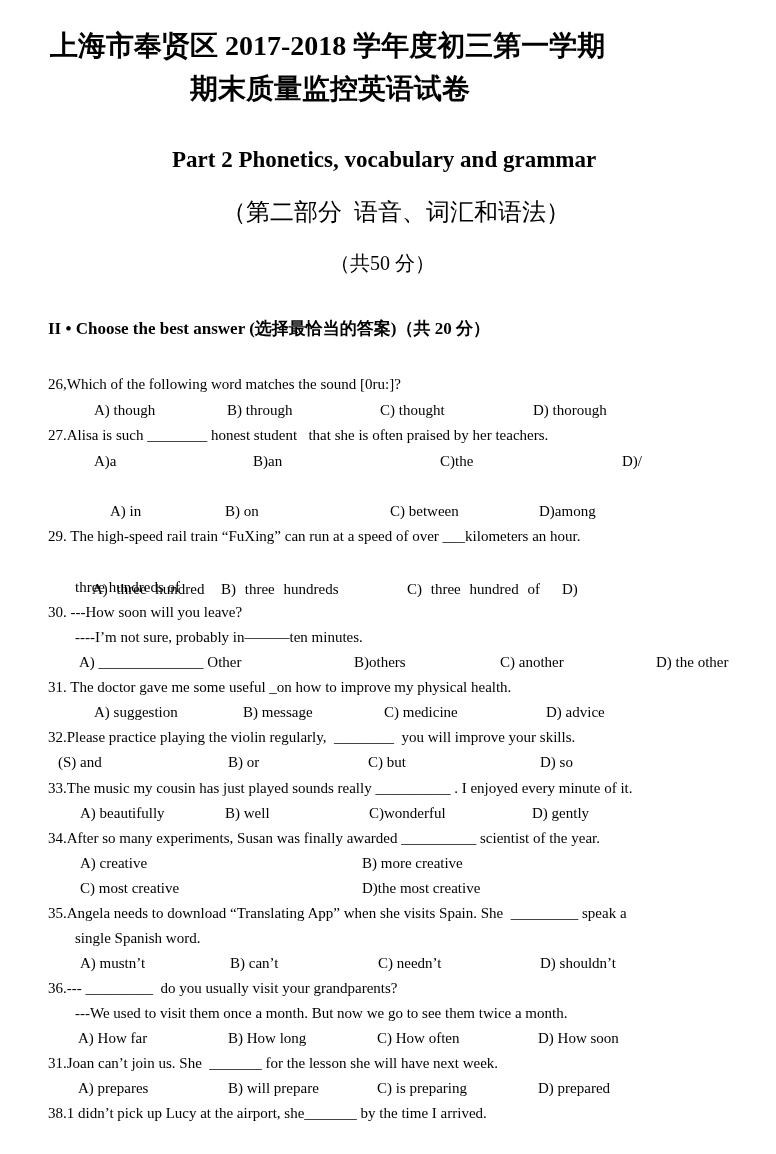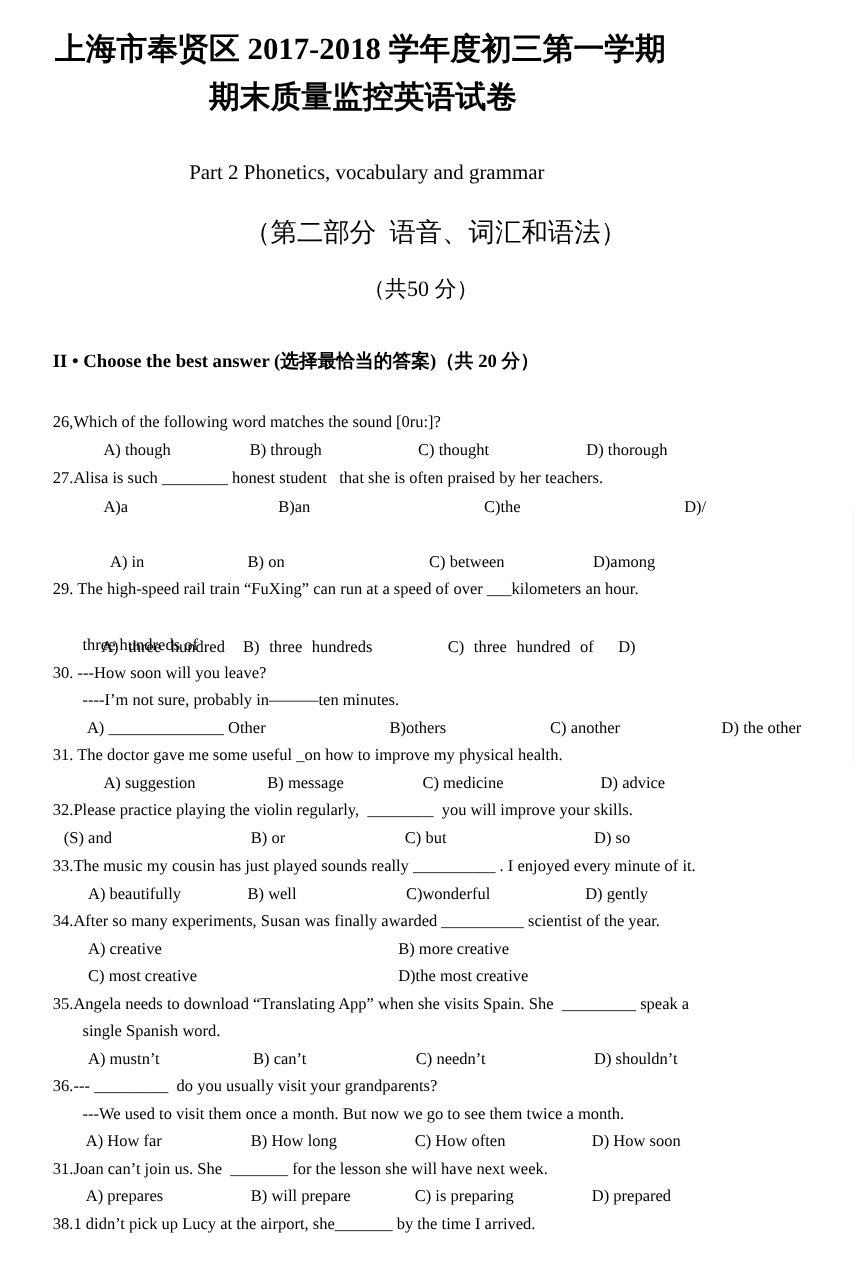--- a/index.html
+++ b/index.html
@@ -14,21 +14,21 @@
     overflow: hidden;
   }
   .t {
     position: absolute;
     white-space: pre;
     font-size: 15px;
     line-height: 1.25;
     color: #000000;
   }
   .title { font-size: 28px; font-weight: bold; }
-  .part  { font-size: 19px; font-weight: normal; }
+  .part  { font-size: 23px; font-weight: bold; }
   .cn    { font-size: 24px; }
   .pts   { font-size: 20px; }
   .sec   { font-size: 17px; font-weight: bold; }
   .ws    { word-spacing: 5px; margin-top: 28px; }
 </style>
 </head>
 <body>
 
 <div class="page">
 
@@ -44,21 +44,21 @@
   <span class="t" style="left:227px; top:401px">B) through</span>
   <span class="t" style="left:380px; top:401px">C) thought</span>
   <span class="t" style="left:533px; top:401px">D) thorough</span>
 
   <span class="t" style="left:48px;  top:426px">27.Alisa is such ________ honest student   that she is often praised by her teachers.</span>
   <span class="t" style="left:94px;  top:452px">A)a</span>
   <span class="t" style="left:253px; top:452px">B)an</span>
   <span class="t" style="left:440px; top:452px">C)the</span>
   <span class="t" style="left:622px; top:452px">D)/</span>
 
-  <span class="t" style="left:100px;  top:502px">A) in</span>
+  <span class="t" style="left:110px;  top:502px">A) in</span>
   <span class="t" style="left:225px; top:502px">B) on</span>
   <span class="t" style="left:390px; top:502px">C) between</span>
   <span class="t" style="left:539px; top:502px">D)among</span>
 
   <span class="t" style="left:48px;  top:527px">29. The high-speed rail train “FuXing” can run at a speed of over ___kilometers an hour.</span>
   <span class="t ws" style="left:92px;  top:552px">A) three hundred</span>
   <span class="t ws" style="left:221px; top:552px">B) three hundreds</span>
   <span class="t ws" style="left:407px; top:552px">C) three hundred of</span>
   <span class="t ws" style="left:562px; top:552px">D)</span>
   <span class="t" style="left:75px;  top:578px">three hundreds of</span>

